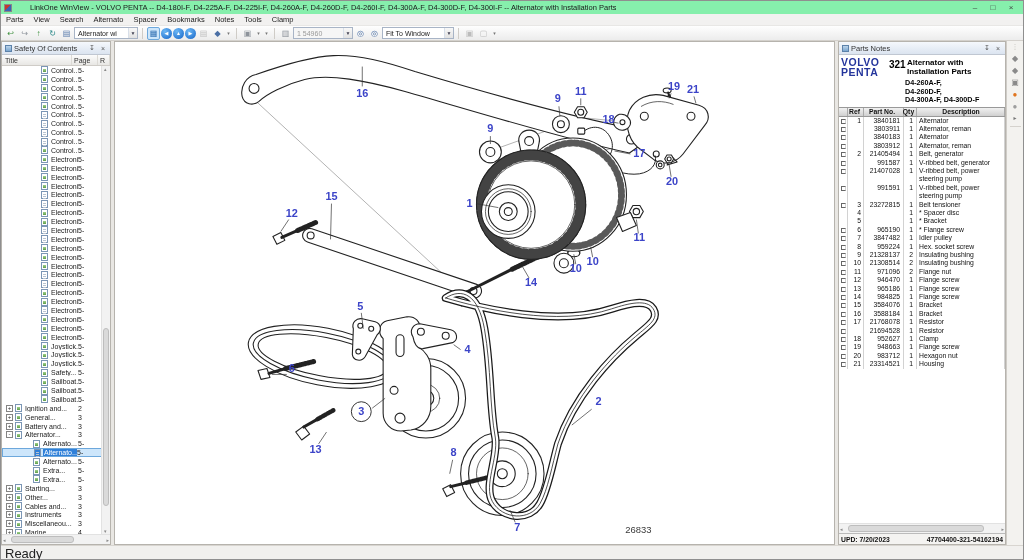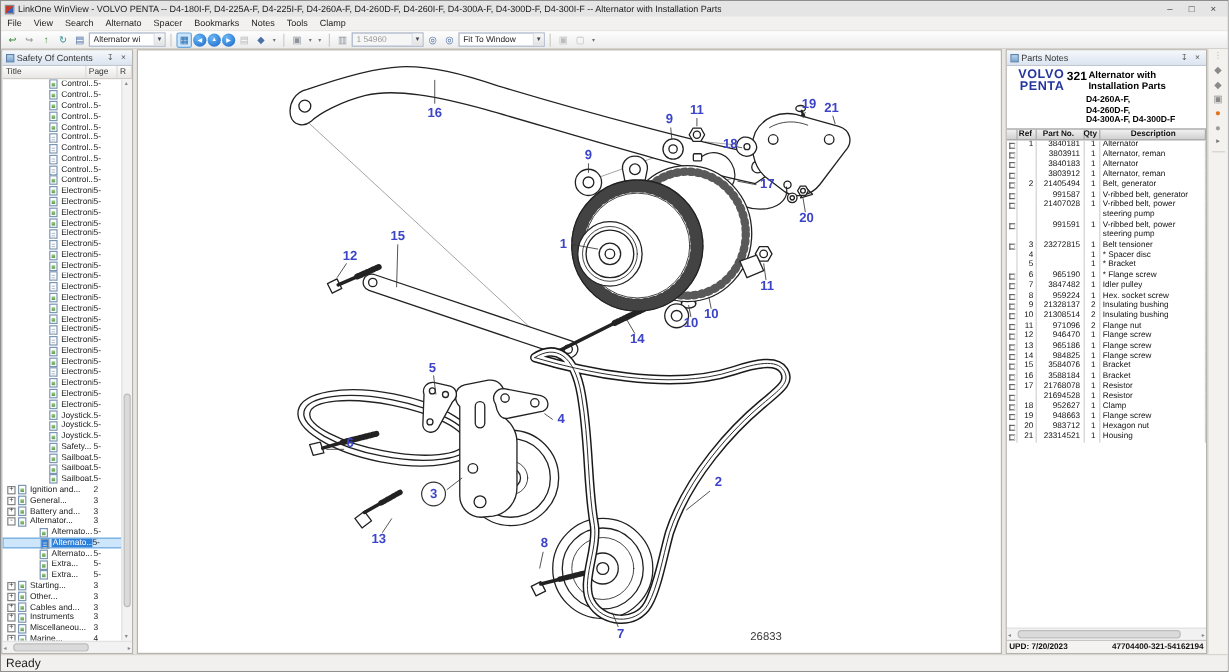--- a/index.html
+++ b/index.html
@@ -1,19 +1,19 @@
 <!DOCTYPE html>
 <html><head>
 <meta charset="utf-8">
 <style>
 *{margin:0;padding:0;box-sizing:border-box}
 html,body{width:1024px;height:560px;overflow:hidden;background:#fff;font-family:"Liberation Sans",sans-serif}
 .window{width:1024px;height:560px;display:flex;flex-direction:column;border:1px solid #8f8f8f}
 
-.titlebar{height:13px;background:#e5e5e5;display:flex;align-items:center;gap:3px;padding:0 3px;font-size:7.5px;color:#1a1a1a;flex:none}
+.titlebar{height:13px;background:#86efac;display:flex;align-items:center;gap:18px;padding:0 3px;font-size:7.5px;color:#1a1a1a;flex:none}
 .appicon{width:8px;height:8px;flex:none;background:linear-gradient(135deg,#c33a2e 50%,#3a62b5 50%);border:1px solid #888}
 .titletext{white-space:nowrap;overflow:hidden}
 .wincontrols{margin-left:auto;display:flex;gap:0;flex:none}
 .wincontrols span{width:18px;text-align:center;color:#444;font-size:8px;line-height:12px}
 
 .menubar{height:11px;background:#f2f1f0;display:flex;align-items:center;font-size:7.5px;color:#222;flex:none}
 .menu-item{padding:0 5px}
 
 .toolbar{height:16px;background:linear-gradient(#fefefe,#ececec);border-top:1px solid #e8e7e5;border-bottom:1px solid #d4d1cc;display:flex;align-items:center;padding:0 3px;gap:1px;flex:none}
 .tsep{width:1px;height:11px;background:#cfccc7;margin:0 3px;flex:none}
@@ -65,21 +65,21 @@
 .canvas{flex:1;background:#fff;min-height:0}
 .canvas svg{width:100%;height:100%;display:block}
 .callout{fill:#3c44c8;font:bold 11px "Liberation Sans",sans-serif;text-anchor:middle}
 .leader{stroke:#333;stroke-width:0.7}
 .callout-circle{fill:none;stroke:#333;stroke-width:1}
 .fignum{fill:#3a3a3a;font:9.5px "Liberation Sans",sans-serif;text-anchor:middle}
 
 .partspanel{width:168px;flex:none}
 .brandblock{flex:none;padding:3px 2px 2px 2px;font-size:7px}
 .brandrow{display:flex;gap:2px}
-.brand{width:46px;flex:none;text-align:right;color:#24359c;font-weight:bold;font-size:10.5px;line-height:9.5px;letter-spacing:0.5px}
+.brand{width:46px;flex:none;text-align:left;color:#24359c;font-weight:bold;font-size:10.5px;line-height:9.5px;letter-spacing:0.5px}
 .secnum{width:16px;flex:none;font-weight:bold;font-size:10px;padding-top:1px}
 .sectitle{font-weight:bold;font-size:8px;line-height:9px;flex:1}
 .models{margin-left:64px;font-weight:bold;font-size:7.2px;line-height:8.5px;margin-top:2px}
 .ptablehead{height:10px;flex:none;display:flex;align-items:center;background:linear-gradient(#f1f1f1,#d0d0d0);border-top:1px solid #999;border-bottom:1px solid #999;font-weight:bold;font-size:6.8px;color:#111}
 .ptablehead span{border-right:1px solid #aaa;height:100%;display:flex;align-items:center;justify-content:center}
 .pbody{flex:1;overflow:hidden;min-height:0}
 .prow{display:flex;font-size:6.8px;line-height:8.4px;align-items:stretch;color:#111}
 .prow span{border-right:1px solid #d2d2d2}
 .c-cb{width:9px;flex:none;display:flex;justify-content:center;padding-top:2px}
 .c-ref{width:16px;flex:none;text-align:right;padding-right:2px;display:block}
@@ -88,39 +88,39 @@
 .c-desc{flex:1;padding-left:2px;padding-right:1px;display:block}
 .cbx{width:5px;height:5px;border:1px solid #666;background:#fff;visibility:hidden}
 .hascb .cbx{visibility:visible}
 .pfoot{height:11px;flex:none;display:flex;justify-content:space-between;align-items:center;font-size:6.8px;font-weight:bold;padding:0 2px;border-top:1px solid #bbb;background:#f4f3f1;color:#111}
 
 .rightstrip{width:17px;flex:none;background:#f3f2ef;border-left:1px solid #cfccc7;display:flex;flex-direction:column;align-items:center;padding-top:1px;gap:3px;font-size:8px;color:#8a8a8a}
 .sico{line-height:9px}
 .sico.org{color:#e0751f}.sico.gry2{color:#9e9e9e}.sico.grip{color:#b9b6b0;font-size:7px}.sico.small{font-size:6px;color:#777}
 .stripsep{width:11px;height:1px;background:#d5d2cd}
 
-.statusbar{height:14px;flex:none;background:#f1f0ee;border-top:1px solid #d8d5d0;display:flex;align-items:flex-end;font-size:10px;color:#222;padding-left:4px}
+.statusbar{height:14px;flex:none;background:#f1f0ee;border-top:1px solid #d8d5d0;display:flex;align-items:flex-start;font-size:13px;color:#222;padding-left:4px}
 </style>
 </head>
 <body>
 
 <div class="window">
 
   <div class="titlebar">
     <span class="appicon"></span>
     <span class="titletext">LinkOne WinView - VOLVO PENTA -- D4-180I-F, D4-225A-F, D4-225I-F, D4-260A-F, D4-260D-F, D4-260I-F, D4-300A-F, D4-300D-F, D4-300I-F -- Alternator with Installation Parts</span>
     <span class="wincontrols">
         <span>–</span>
         <span>□</span>
         <span>×</span>
       </span>
   </div>
 
   <div class="menubar">
-    <span class="menu-item">File</span>
+    <span class="menu-item">Parts</span>
       <span class="menu-item">View</span>
       <span class="menu-item">Search</span>
       <span class="menu-item">Alternato</span>
       <span class="menu-item">Spacer</span>
       <span class="menu-item">Bookmarks</span>
       <span class="menu-item">Notes</span>
       <span class="menu-item">Tools</span>
       <span class="menu-item">Clamp</span>
   </div>
 

